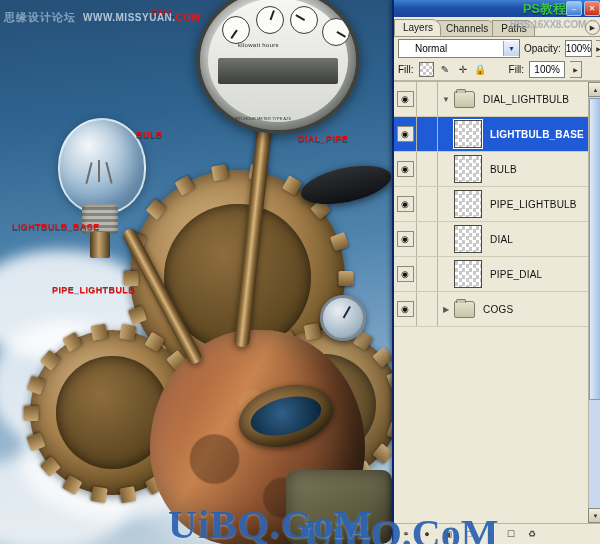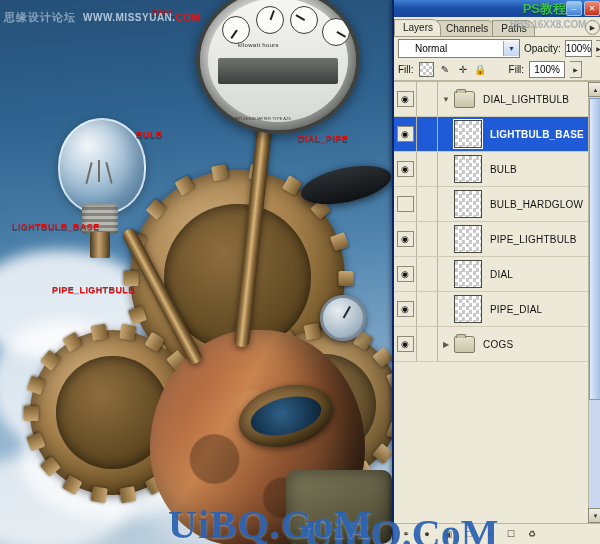--- a/index.html
+++ b/index.html
@@ -394,28 +394,20 @@
           <div class="row">
             <div class="eye">
               <div class="eyebox">◉</div>
             </div>
             <div class="link"></div>
             <div class="thumb" style="margin-left: 16px;"></div>
             <div class="name">BULB</div>
           </div>
           <div class="row">
             <div class="eye">
-              <div class="eyebox"></div>
-            </div>
-            <div class="link"></div>
-            <div class="thumb" style="margin-left: 16px;"></div>
-            <div class="name">BULB_HARDGLOW</div>
-          </div>
-          <div class="row">
-            <div class="eye">
               <div class="eyebox">◉</div>
             </div>
             <div class="link"></div>
             <div class="thumb" style="margin-left: 16px;"></div>
             <div class="name">PIPE_LIGHTBULB</div>
           </div>
           <div class="row">
             <div class="eye">
               <div class="eyebox">◉</div>
             </div>

